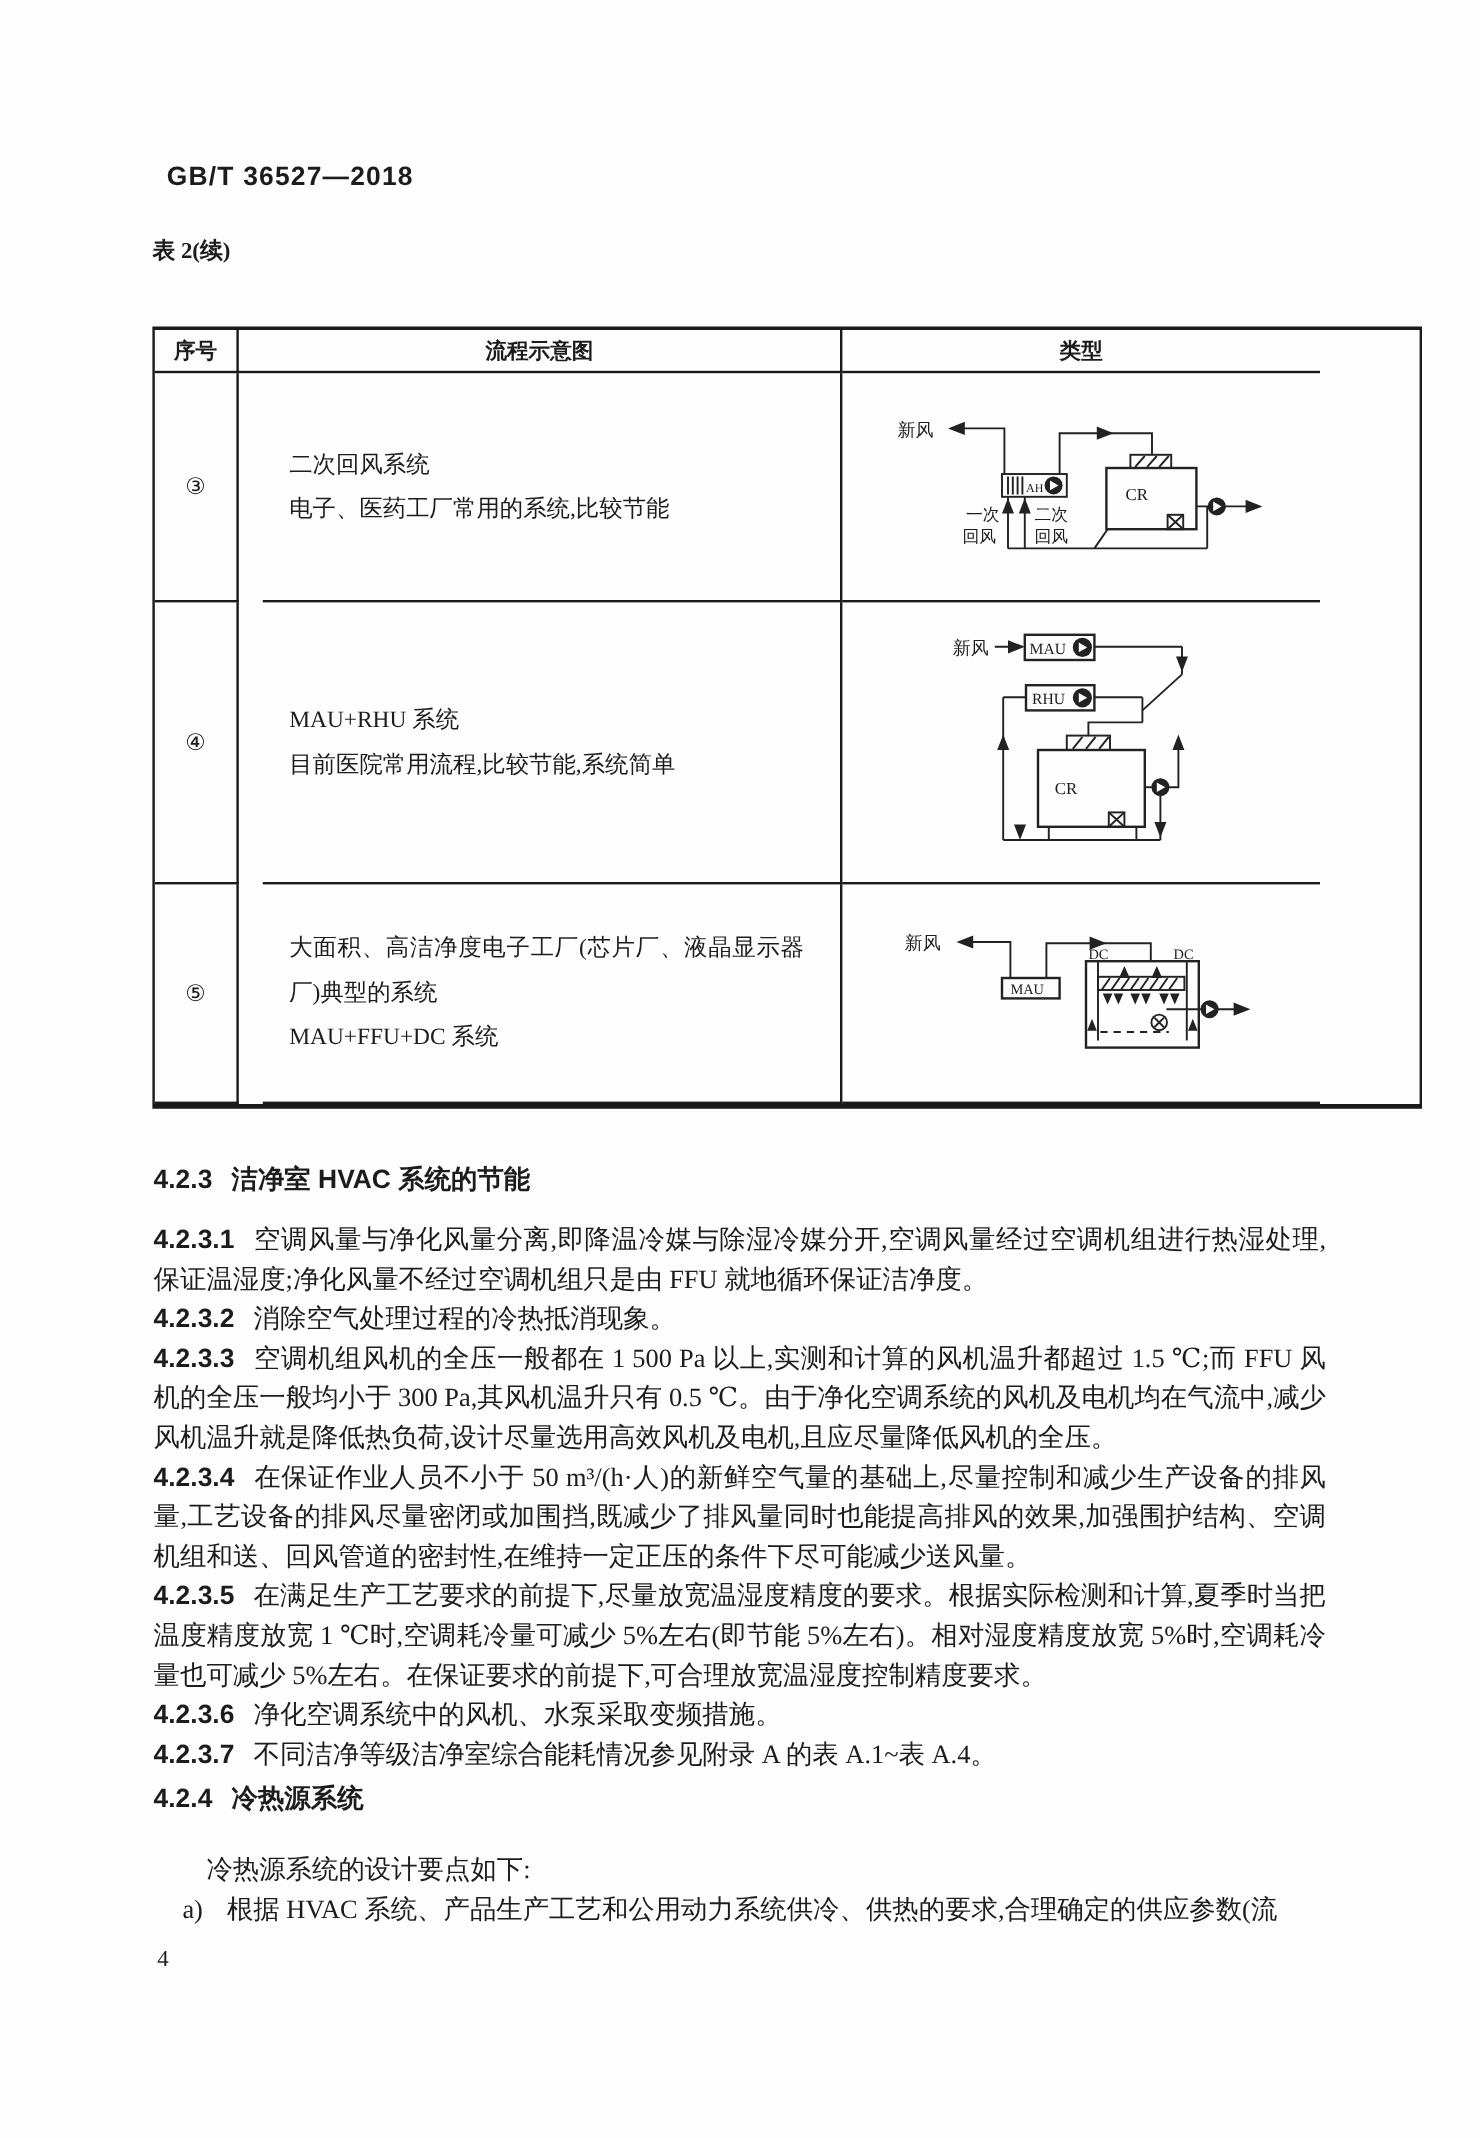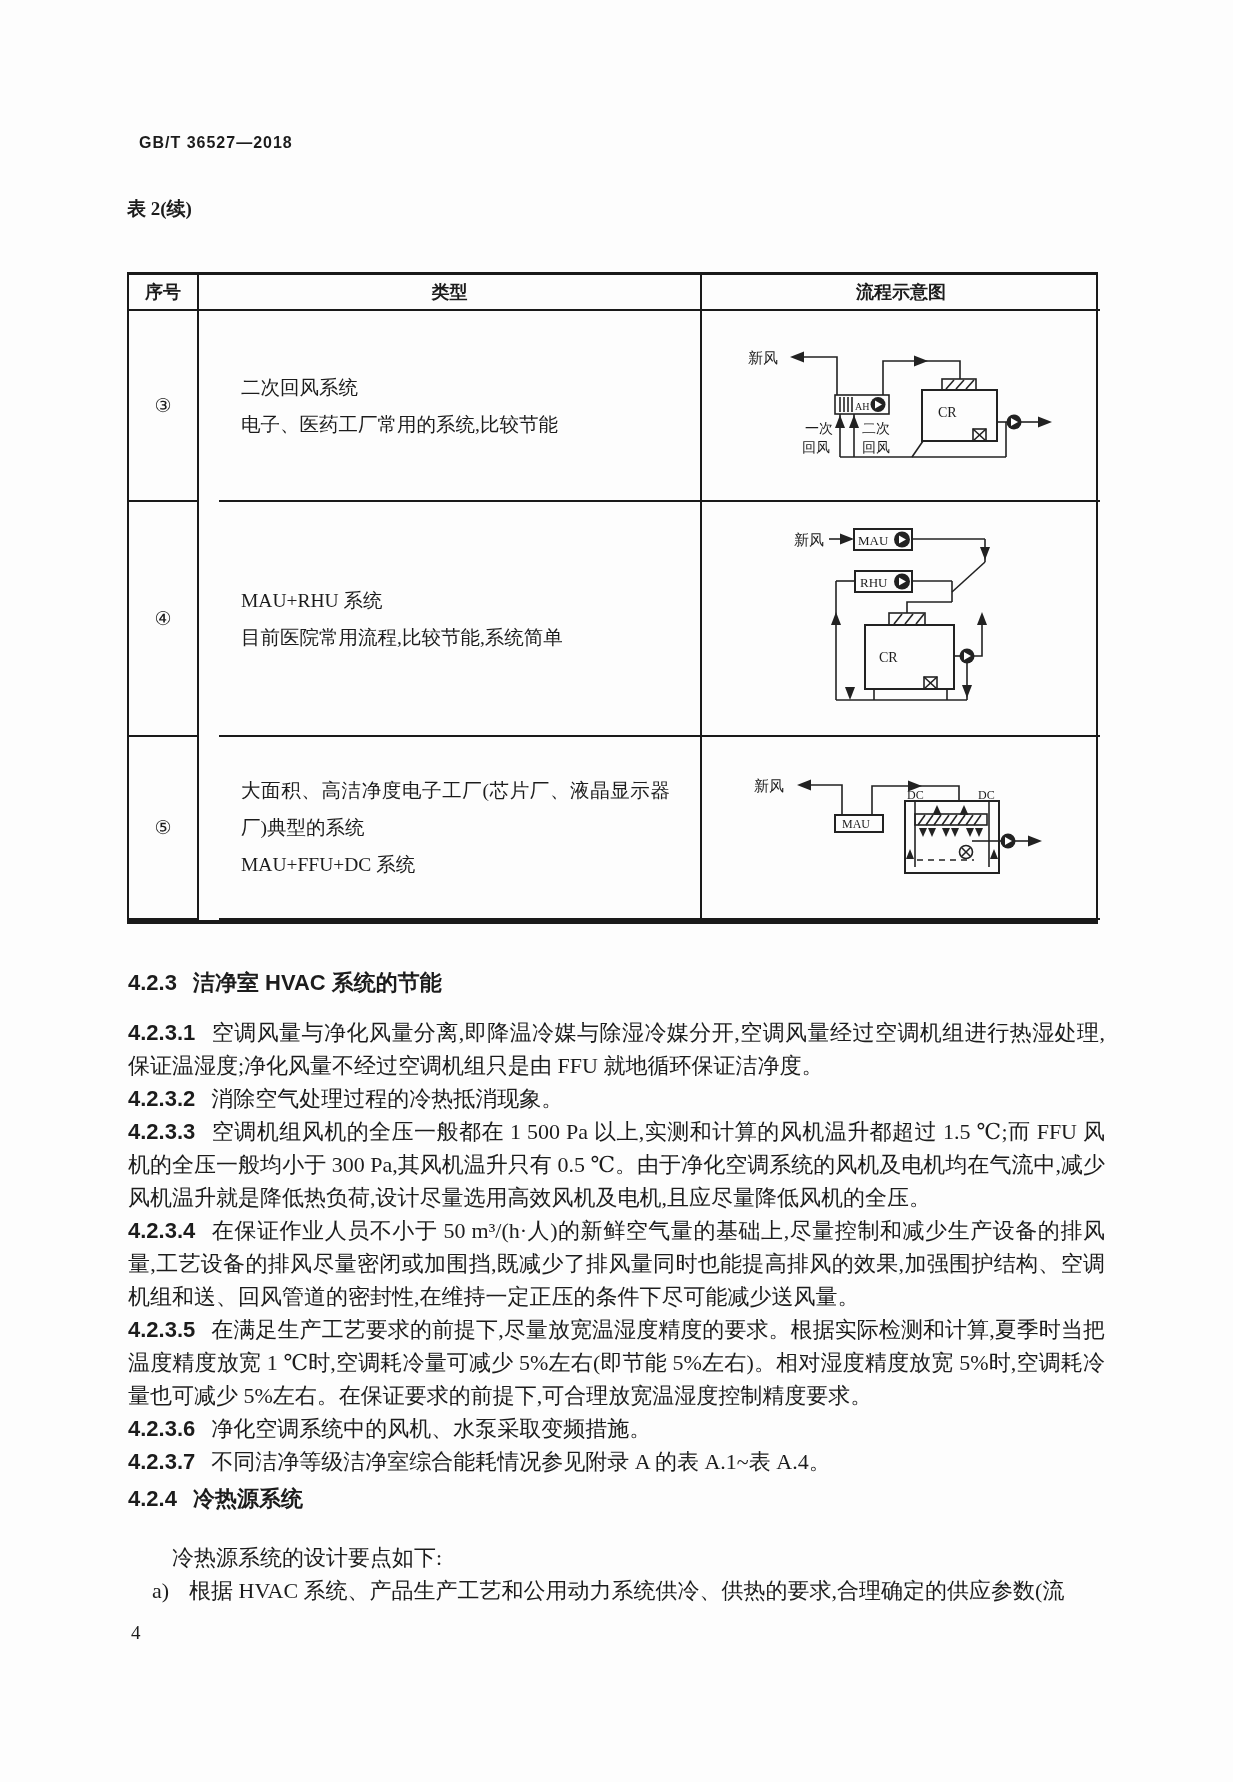--- a/index.html
+++ b/index.html
@@ -3,29 +3,29 @@
 <meta charset="utf-8">
 <style>
   html,body{margin:0;padding:0;}
   body{
     width:1233px;height:1782px;position:relative;
     background:#fdfdfd;color:#1c1c1c;
     font-family:"Liberation Serif","DejaVu Serif",serif;
   }
   .doc-header{
     position:absolute;left:139px;top:134px;
-    font-size:16px;font-weight:bold;letter-spacing:1px;
+    font-size:22px;font-weight:bold;letter-spacing:1px;
     font-family:"Liberation Sans","DejaVu Sans",sans-serif;
   }
   .table-title{
     position:absolute;left:127px;top:196px;width:971px;
     text-align:left;font-size:19px;font-weight:bold;
   }
   .gtable{
-    position:absolute;left:127px;top:272px;width:971px;
+    position:absolute;left:127px;top:272px;width:1058px;
     display:grid;grid-template-columns:70px 503px 398px;
     grid-template-rows:36px 191px 235px 183px;
     border:2px solid #1a1a1a;border-top-width:3px;border-bottom-width:4px;
     box-sizing:border-box;
   }
   .cell{border-right:2px solid #1a1a1a;border-bottom:2px solid #1a1a1a;box-sizing:border-box;}
   .cell:nth-child(3n){border-right:none;}
   .th{
     display:flex;align-items:center;justify-content:center;
     font-size:18px;font-weight:bold;
@@ -64,22 +64,22 @@
 
 <div>
 
   <div class="doc-header">GB/T 36527—2018</div>
 
   <div class="table-title">表 2(续)</div>
 
   <div class="gtable">
 
     <div class="cell th">序号</div>
+    <div class="cell th">流程示意图</div>
     <div class="cell th">类型</div>
-    <div class="cell th">流程示意图</div>
 
     <div class="cell num-cell">③</div>
     <div class="cell type-cell">
       <span>二次回风系统</span>
       <span>电子、医药工厂常用的系统,比较节能</span>
     </div>
     <div class="cell diag-cell">
       <svg width="398" height="189" viewBox="0 0 398 189">
         <g stroke="#222" stroke-width="1.6" fill="none">
           <polyline points="100,46 135,46 135,84"></polyline>

